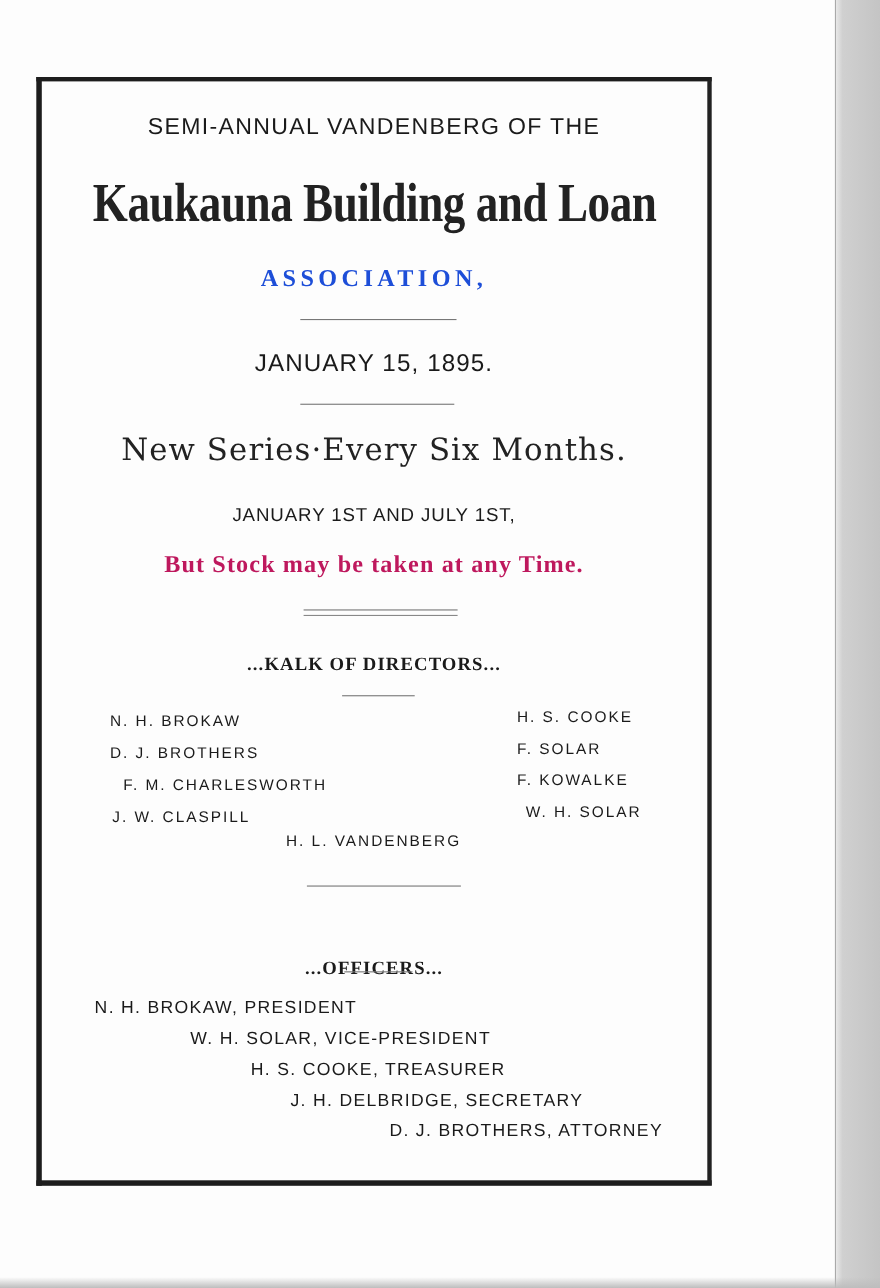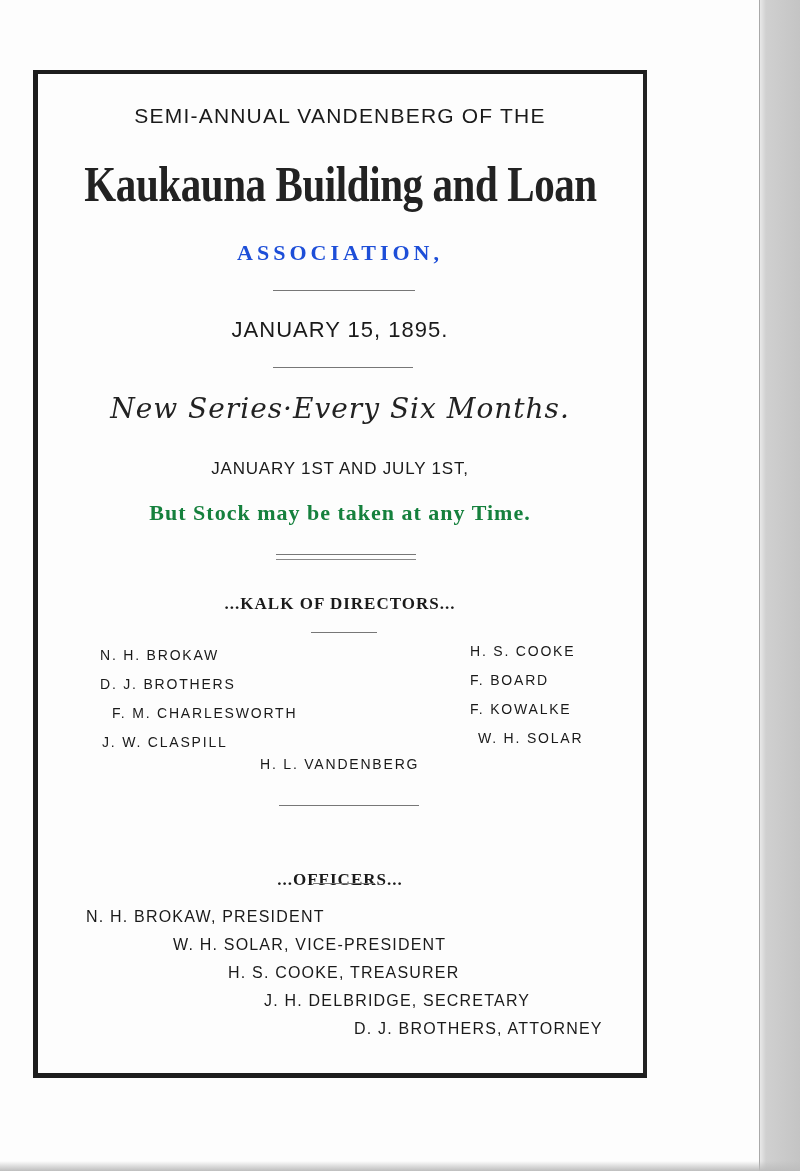--- a/index.html
+++ b/index.html
@@ -35,26 +35,26 @@
       color: #222;
     }
     .assoc {
       top: 240px; font-family: "Liberation Serif", serif; font-weight: bold;
       font-size: 22px; letter-spacing: 4px; color: #1d4ed8;
     }
     .rule { position: absolute; height: 1px; background: #777; }
     .date { top: 317px; font-size: 22px; letter-spacing: 1px; }
     .series {
       top: 392px; font-family: "DejaVu Serif", serif; font-size: 28px;
-      letter-spacing: 1px; color: #222; font-style: italic; text-align: center;
+      letter-spacing: 1px; color: #222;  text-align: center;
     }
     .dates2 { top: 459px; font-size: 17px; letter-spacing: 0.8px; }
     .stock {
       top: 500px; font-family: "Liberation Serif", serif; font-weight: bold;
-      font-size: 22px; letter-spacing: 1px; color: #15803d;
+      font-size: 22px; letter-spacing: 1px; color: #be185d;
     }
     .section-head {
       font-family: "Liberation Serif", serif; font-weight: bold; font-size: 17px; letter-spacing: 1px;
     }
     .board-head { top: 594px; }
     .officers-head { top: 845px; margin-top: 25px; }
     .name { position: absolute; font-size: 14px; letter-spacing: 1.8px; }
     .officer { position: absolute; font-size: 16px; letter-spacing: 1.2px; }
   </style>
 </head>
@@ -83,21 +83,21 @@
 
   <div class="center section-head board-head">...KALK OF DIRECTORS...</div>
   <div class="rule" style="left:311px; top:632px; width:66px;"></div>
 
   <div class="name" style="left:100px; top:647px;">N. H. BROKAW</div>
   <div class="name" style="left:100px; top:676px;">D. J. BROTHERS</div>
   <div class="name" style="left:100px; top:705px;margin-left:12px;">F. M. CHARLESWORTH</div>
   <div class="name" style="left:102px; top:734px;">J. W. CLASPILL</div>
 
   <div class="name" style="left:470px; top:643px;">H. S. COOKE</div>
-  <div class="name" style="left:470px; top:672px;">F. BOARD</div>
+  <div class="name" style="left:470px; top:672px;">F. SOLAR</div>
   <div class="name" style="left:470px; top:701px;">F. KOWALKE</div>
   <div class="name" style="left:478px; top:730px;">W. H. SOLAR</div>
 
   <div class="name" style="left:260px; top:756px;">H. L. VANDENBERG</div>
 
   <div class="rule" style="left:279px; top:805px; width:140px;"></div>
 
   <div class="center section-head officers-head">...OFFICERS...</div>
   <div class="rule" style="left:313px; top:883px; width:62px;"></div>
 

